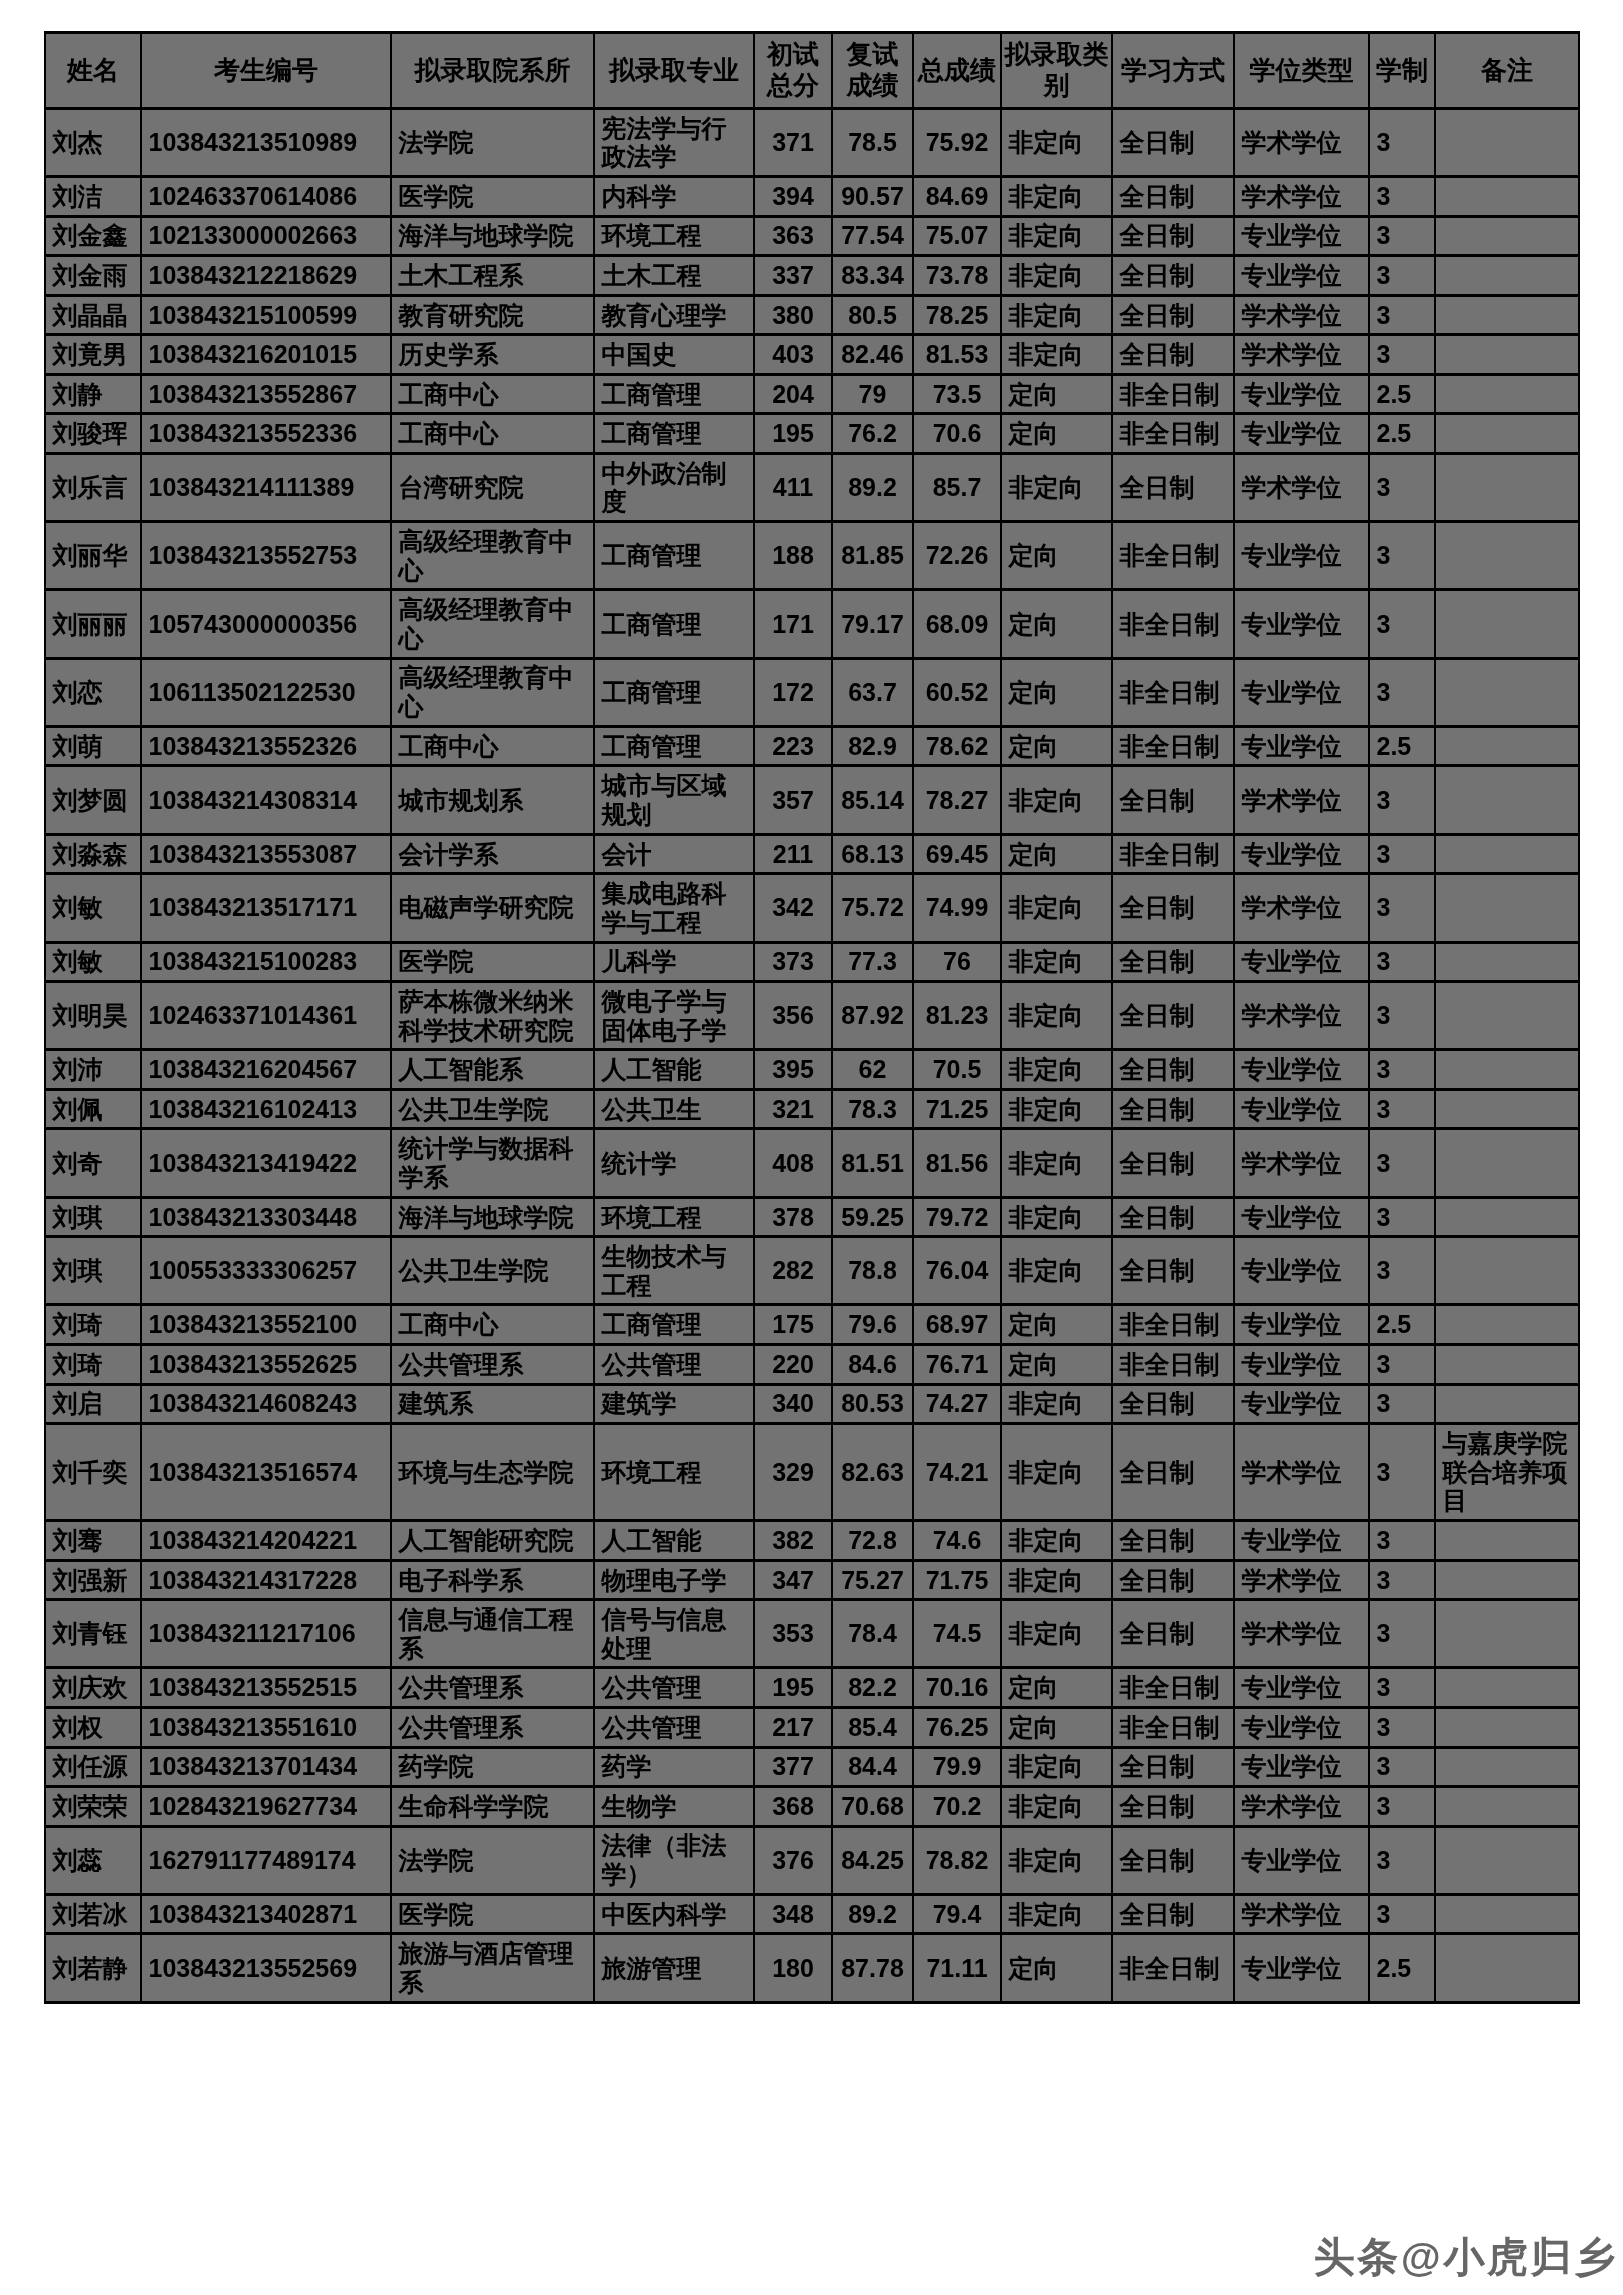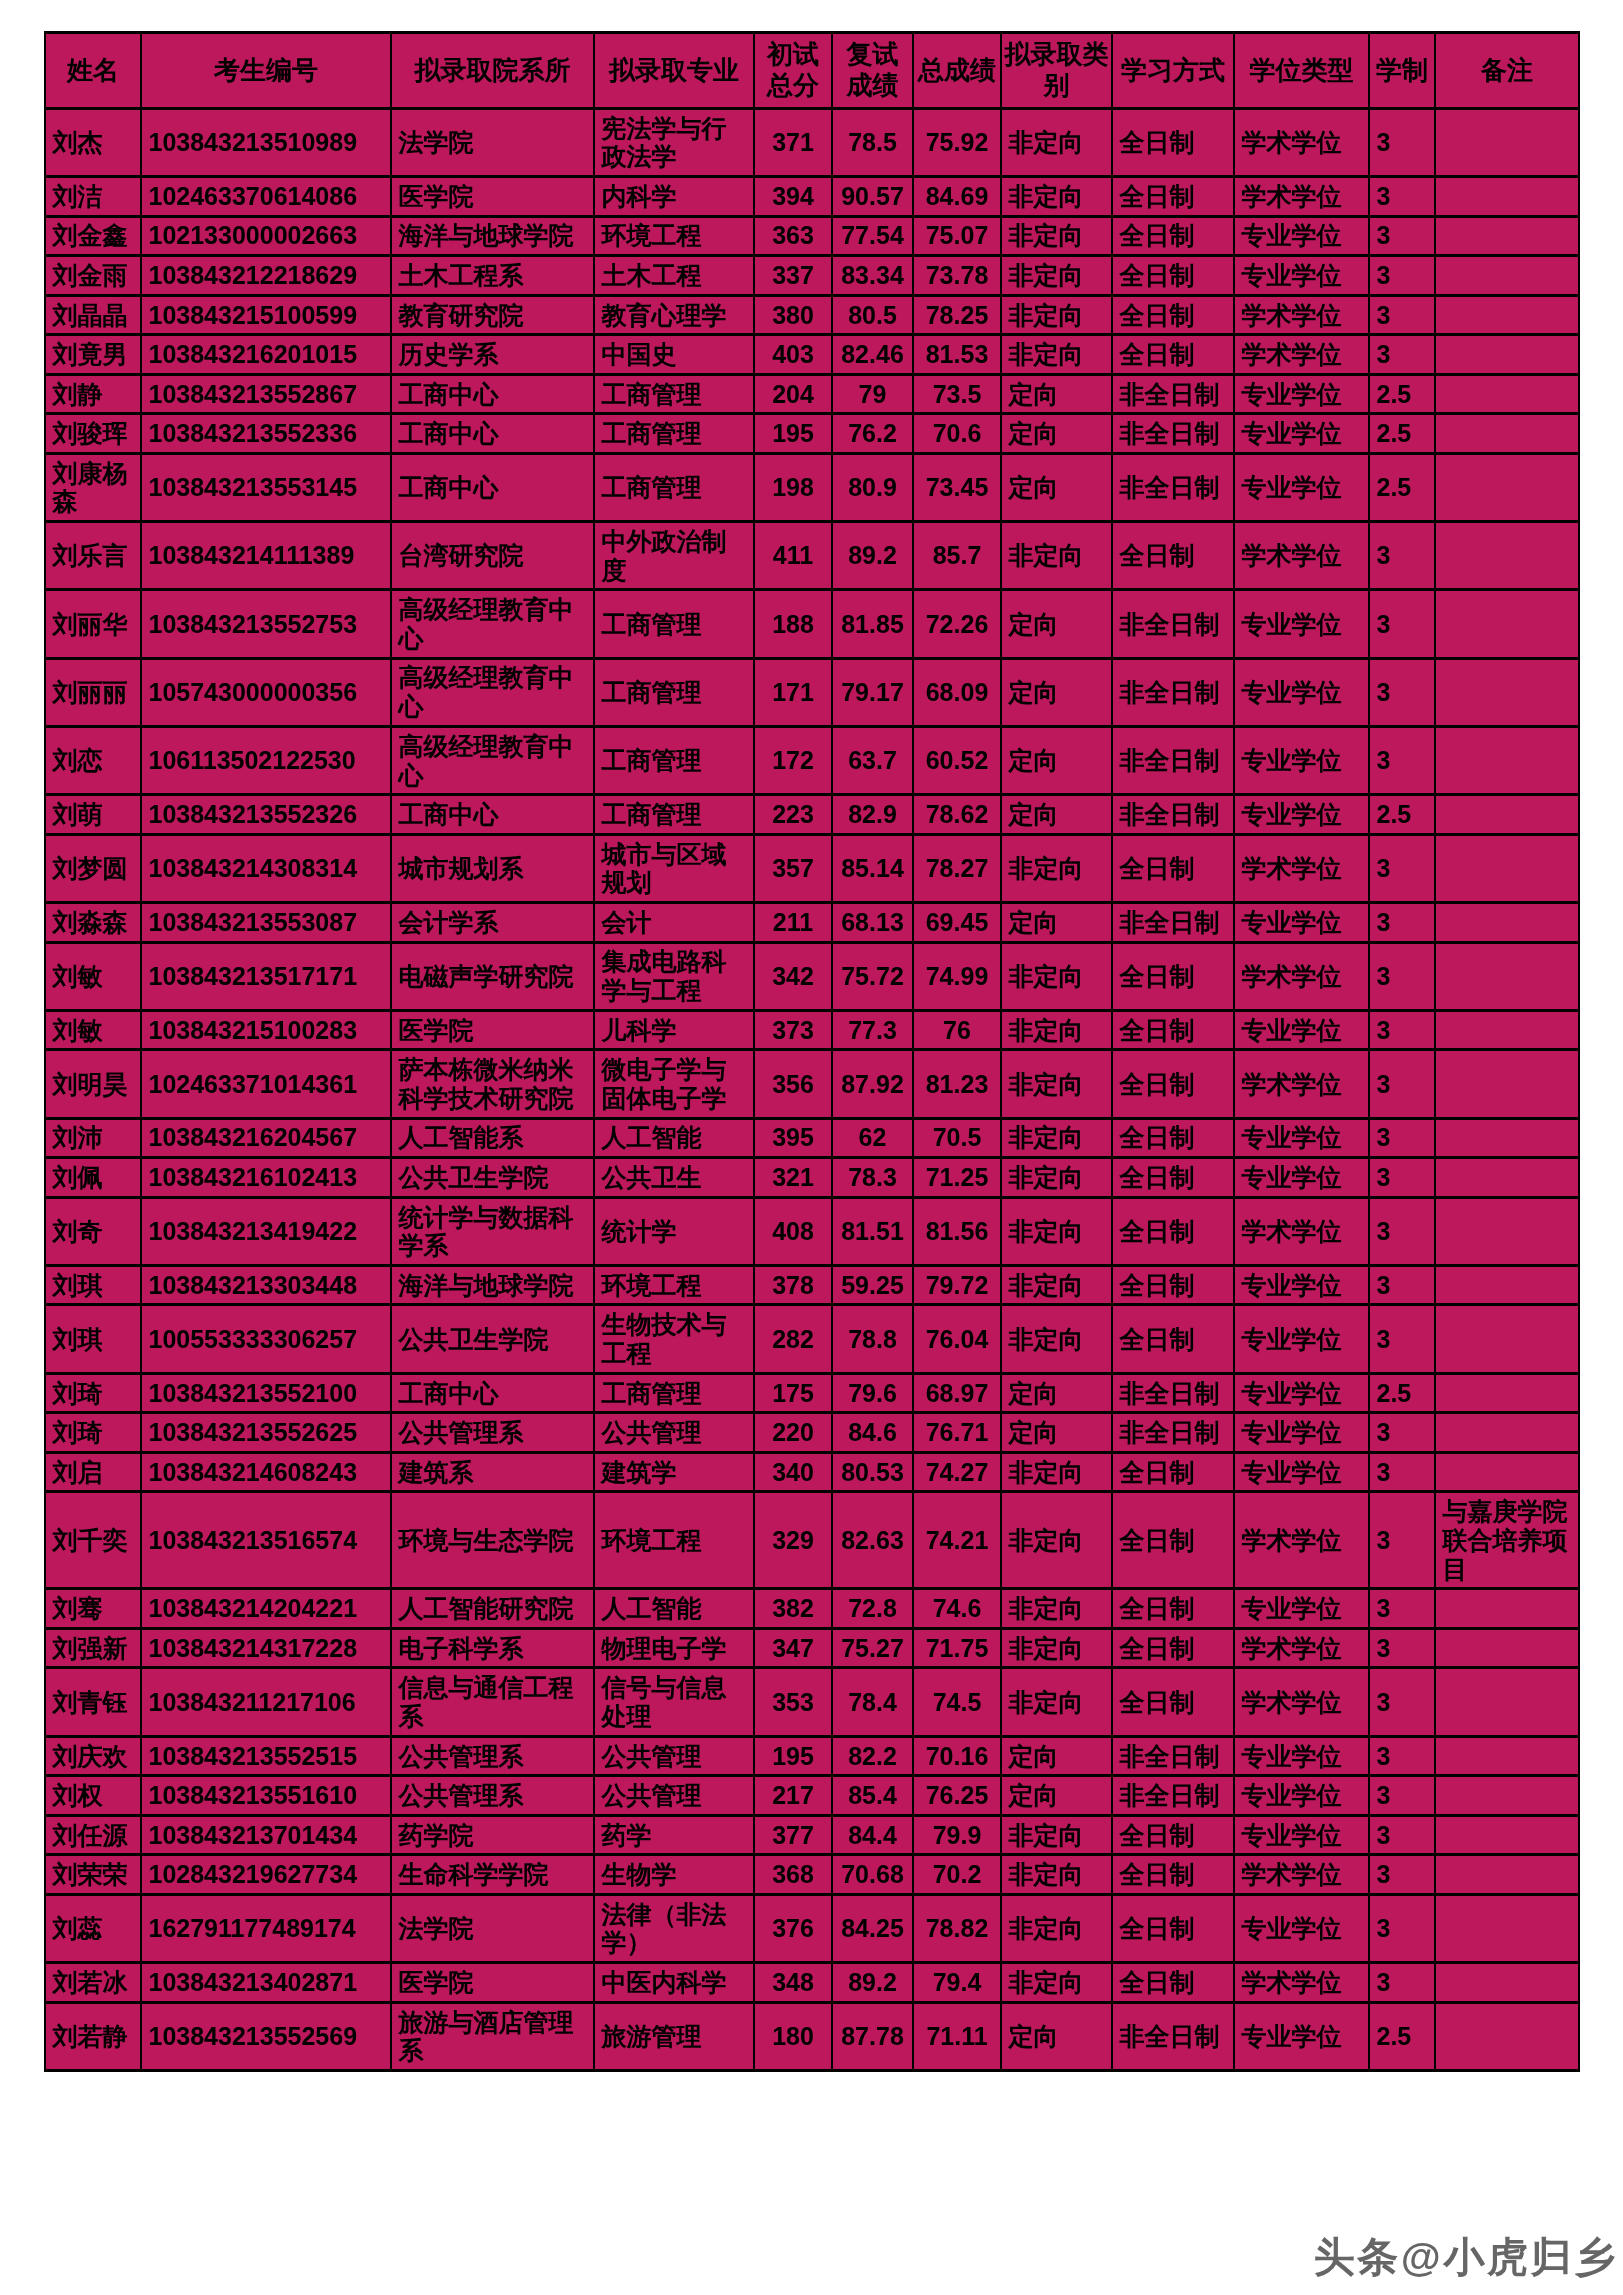--- a/index.html
+++ b/index.html
@@ -14,21 +14,21 @@
     font-family: "Liberation Sans", "DejaVu Sans", sans-serif;
     color: #000;
   }
   table.admissions {
     position: absolute;
     left: 44px;
     top: 31px;
     width: 1536px;
     border-collapse: collapse;
     table-layout: fixed;
-    background: #be185d;
+    background: #737373;
   }
   th, td {
     border-left: 2.6px solid #000;
     border-right: 2.6px solid #000;
     border-top: 3.3px solid #000;
     border-bottom: 3.3px solid #000;
     vertical-align: middle;
     word-break: break-all;
     overflow-wrap: break-word;
   }
@@ -206,34 +206,20 @@
         <td class="center">195</td>
         <td class="center">76.2</td>
         <td class="center">70.6</td>
         <td>定向</td>
         <td>非全日制</td>
         <td>专业学位</td>
         <td>2.5</td>
         <td></td>
       </tr>
       <tr>
-        <td>刘康杨森</td>
-        <td>103843213553145</td>
-        <td>工商中心</td>
-        <td>工商管理</td>
-        <td class="center">198</td>
-        <td class="center">80.9</td>
-        <td class="center">73.45</td>
-        <td>定向</td>
-        <td>非全日制</td>
-        <td>专业学位</td>
-        <td>2.5</td>
-        <td></td>
-      </tr>
-      <tr>
         <td>刘乐言</td>
         <td>103843214111389</td>
         <td>台湾研究院</td>
         <td>中外政治制度</td>
         <td class="center">411</td>
         <td class="center">89.2</td>
         <td class="center">85.7</td>
         <td>非定向</td>
         <td>全日制</td>
         <td>学术学位</td>

